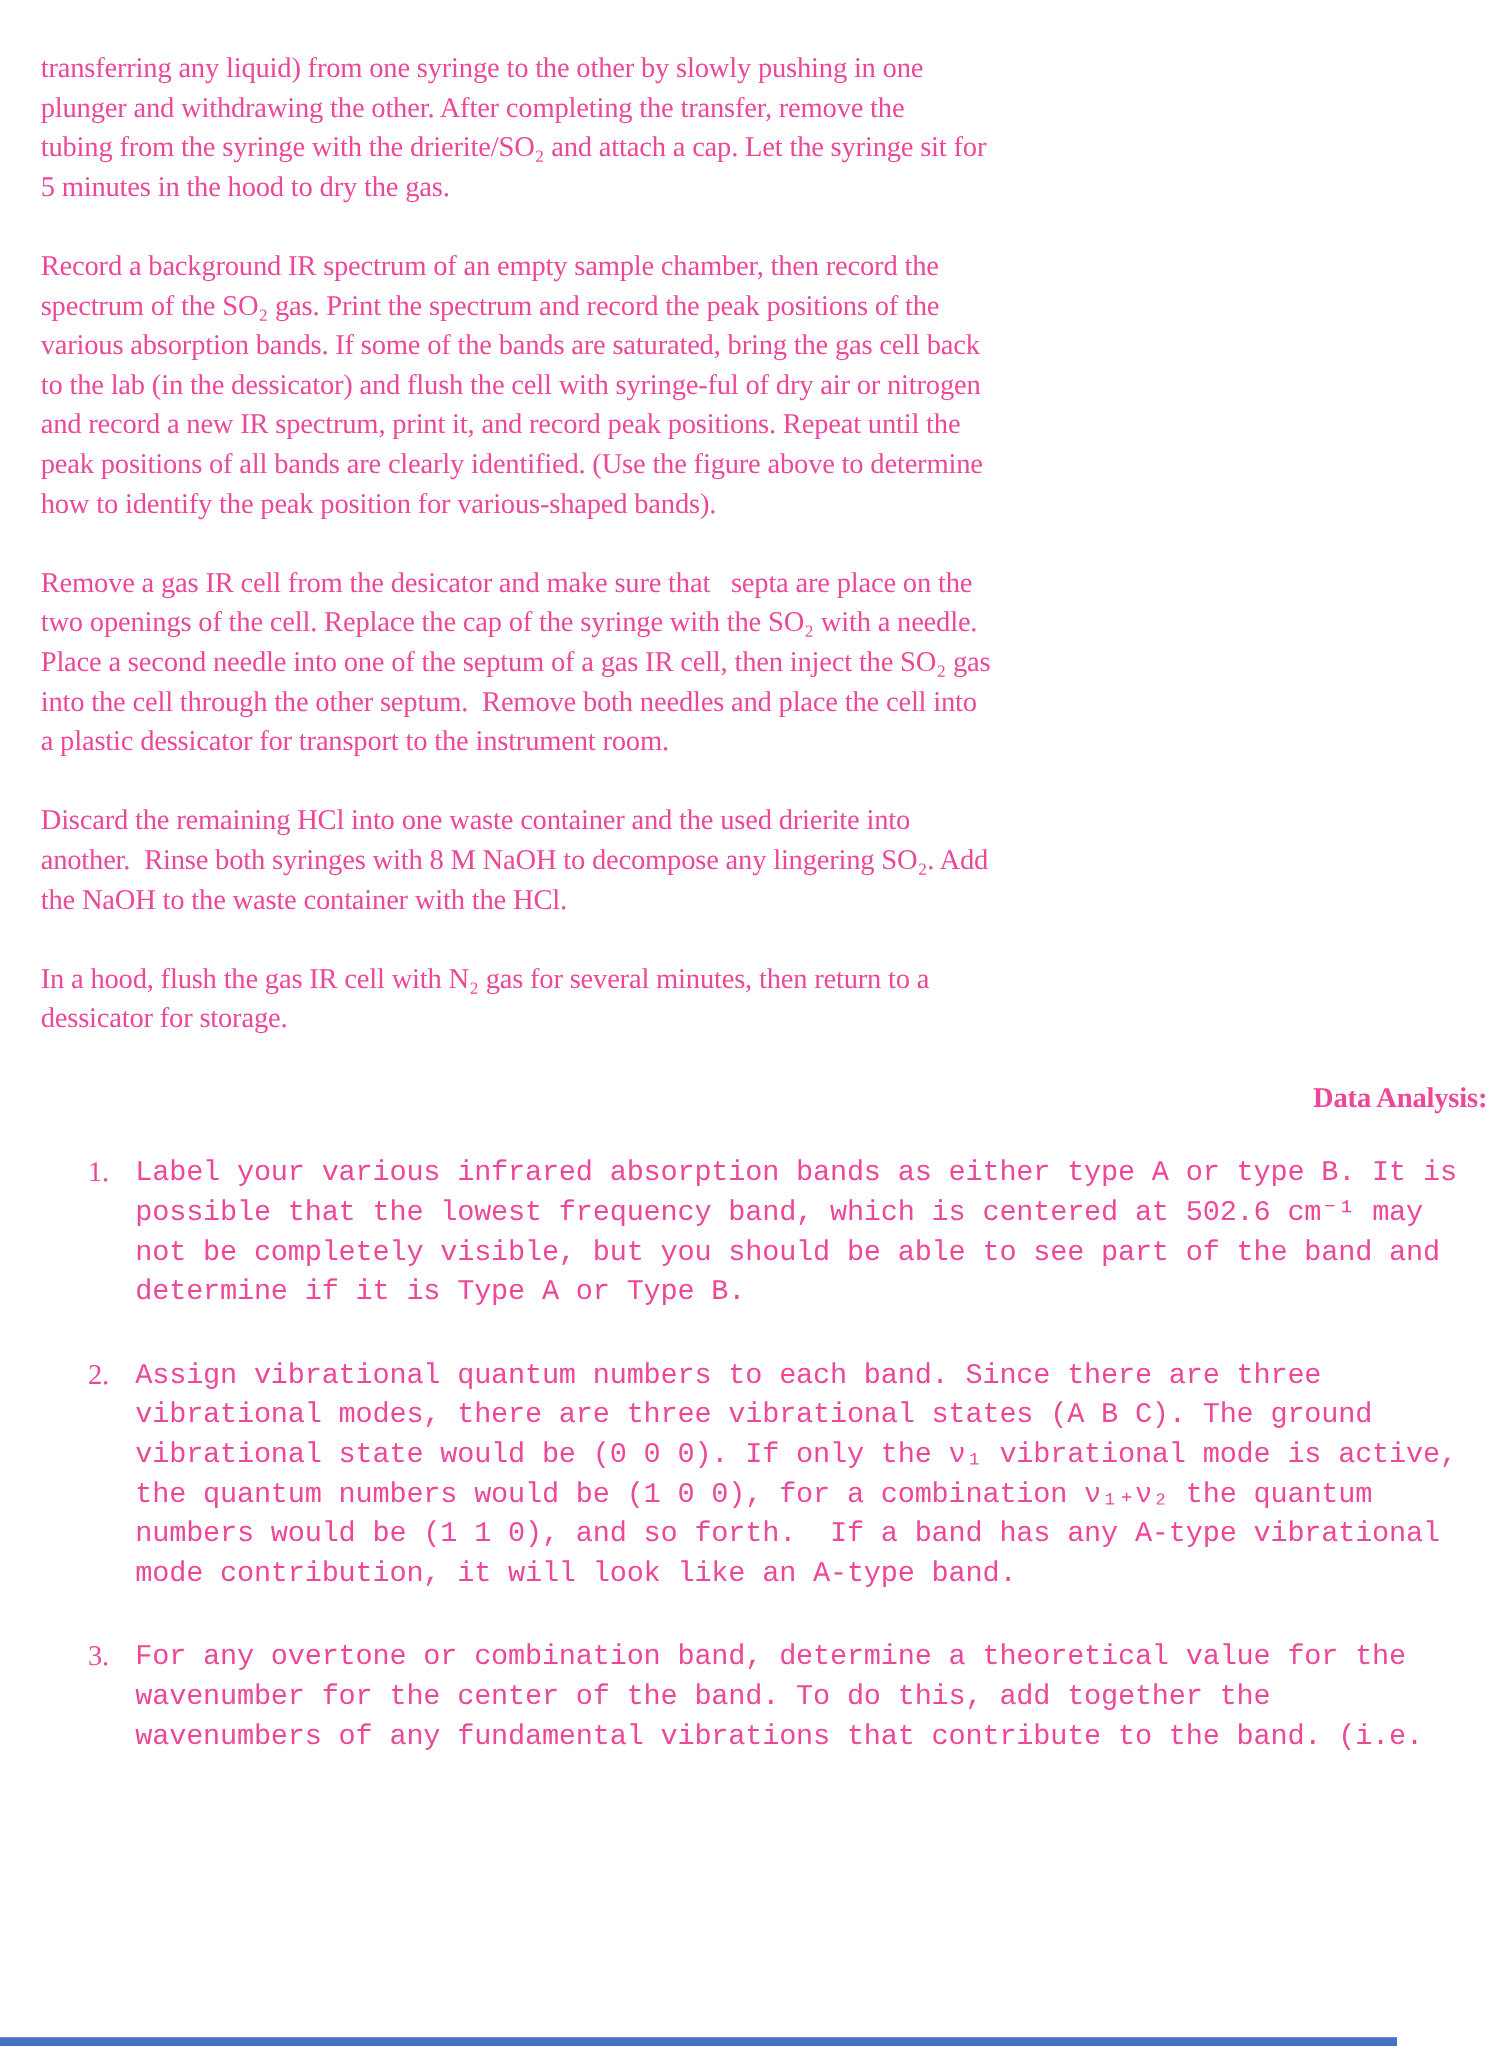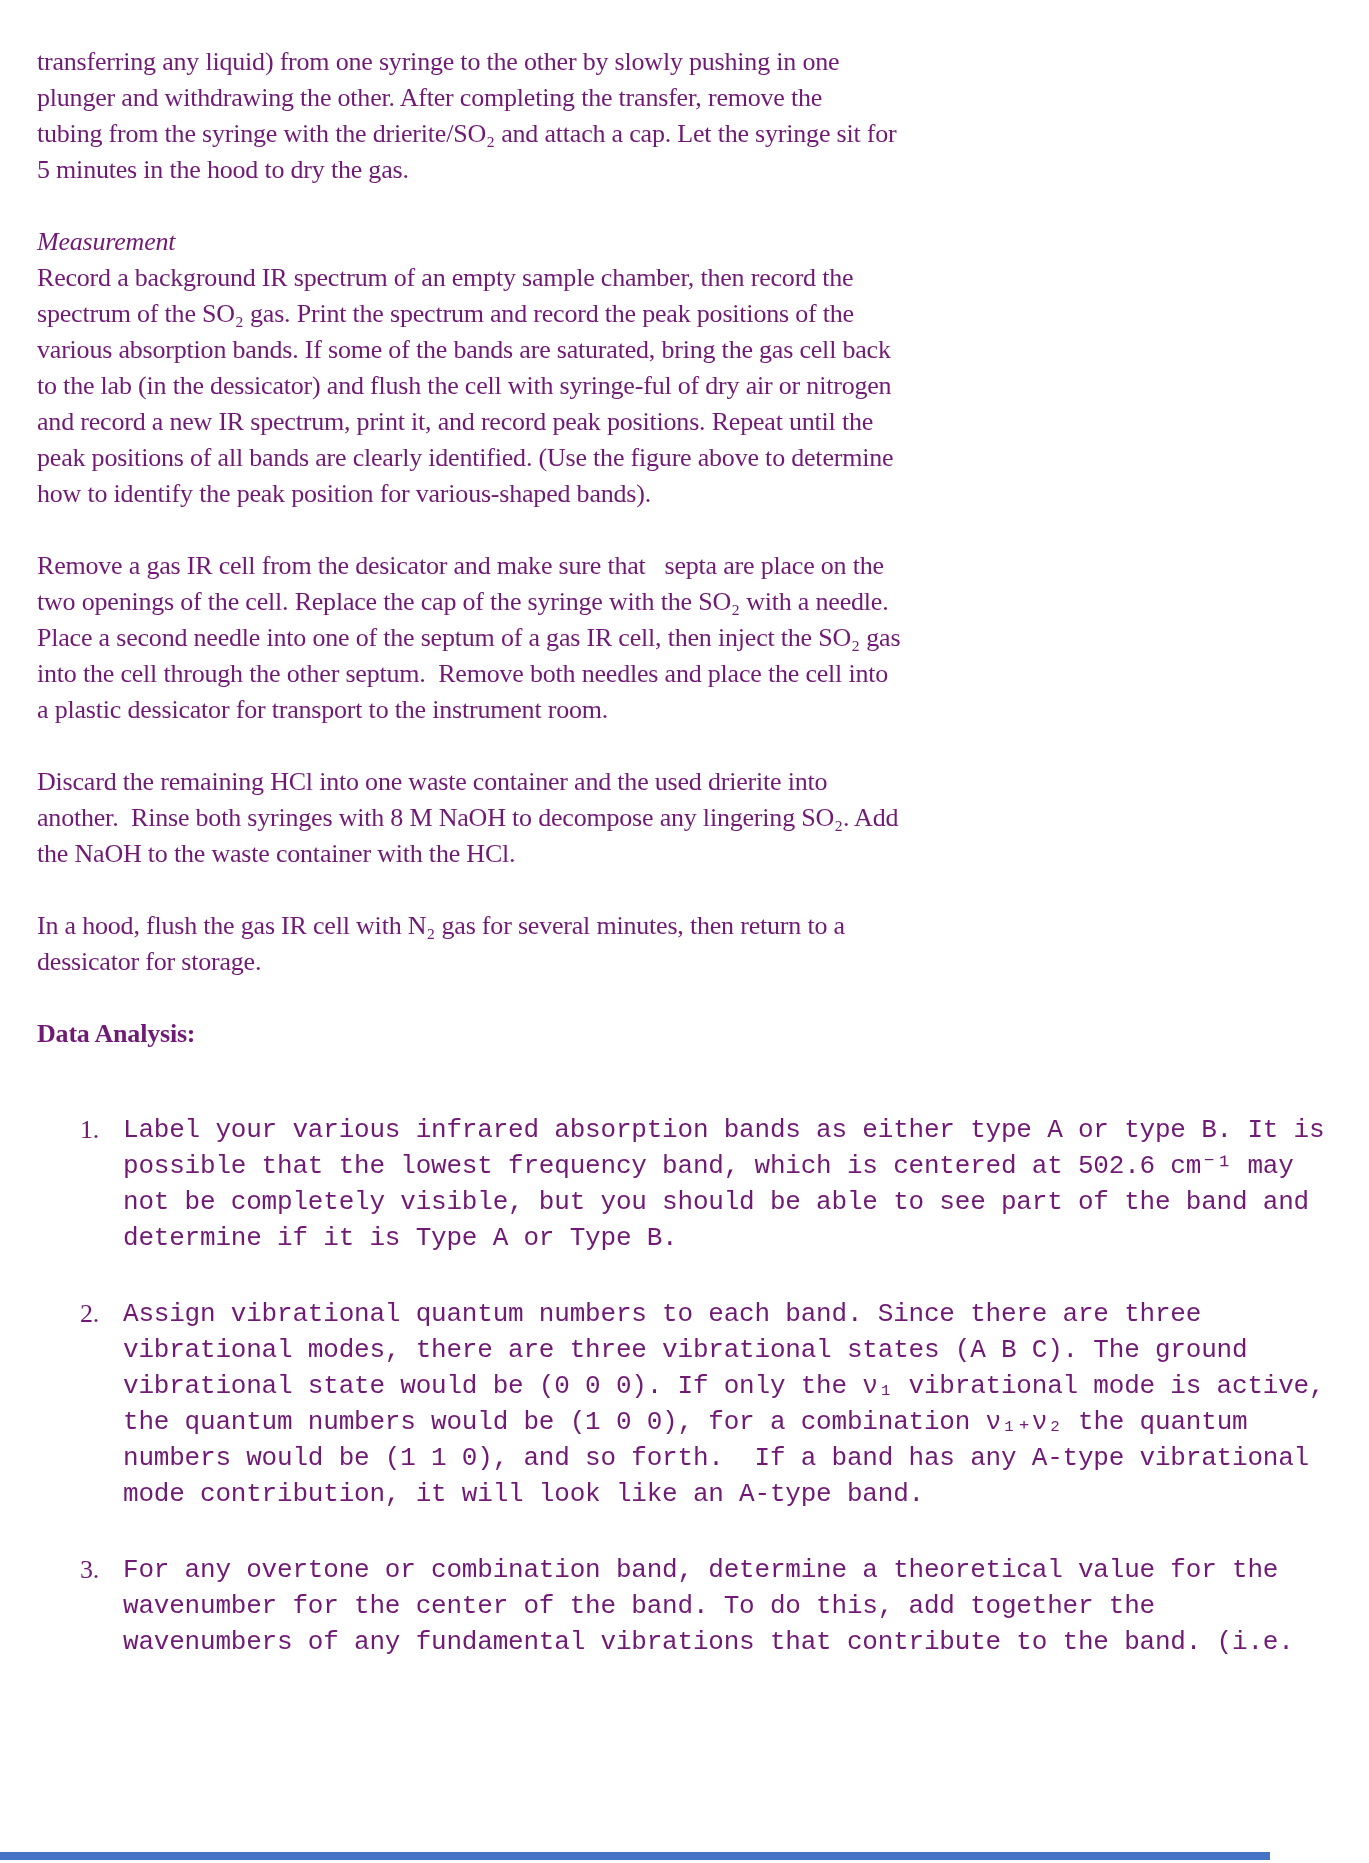--- a/index.html
+++ b/index.html
@@ -26,25 +26,26 @@
     white-space: pre-wrap;
   }
   .heading-italic {
     margin: 0;
     font-style: italic;
     font-weight: normal;
     font-size: 26px;
     line-height: 36px;
   }
   .heading-bold {
-    margin: 0 0 60px 0;
+    margin: 0 0 32px 0;
     font-style: normal;
     font-weight: bold;
     font-size: 26px;
     line-height: 36px;
+    text-align: right;
   }
   .list-row {
     display: flex;
     margin-bottom: 40px;
   }
   .list-number {
     flex: 0 0 43px;
     margin-left: 43px;
   }
   .list-text {
@@ -56,28 +57,27 @@
     position: absolute;
     left: 0;
     bottom: 3px;
     width: 1270px;
     height: 8px;
   }
 </style>
 </head>
 <body>
 
-<div class="page" style="color: #701a75;">
+<div class="page" style="color: #ec4899;">
 
   <p class="para">transferring any liquid) from one syringe to the other by slowly pushing in one
 plunger and withdrawing the other. After completing the transfer, remove the
 tubing from the syringe with the drierite/SO₂ and attach a cap. Let the syringe sit for
 5 minutes in the hood to dry the gas.</p>
 
-  <h2 class="heading-italic">Measurement</h2>
 
   <p class="para">Record a background IR spectrum of an empty sample chamber, then record the
 spectrum of the SO₂ gas. Print the spectrum and record the peak positions of the
 various absorption bands. If some of the bands are saturated, bring the gas cell back
 to the lab (in the dessicator) and flush the cell with syringe-ful of dry air or nitrogen
 and record a new IR spectrum, print it, and record peak positions. Repeat until the
 peak positions of all bands are clearly identified. (Use the figure above to determine
 how to identify the peak position for various-shaped bands).</p>
 
   <p class="para">Remove a gas IR cell from the desicator and make sure that   septa are place on the

